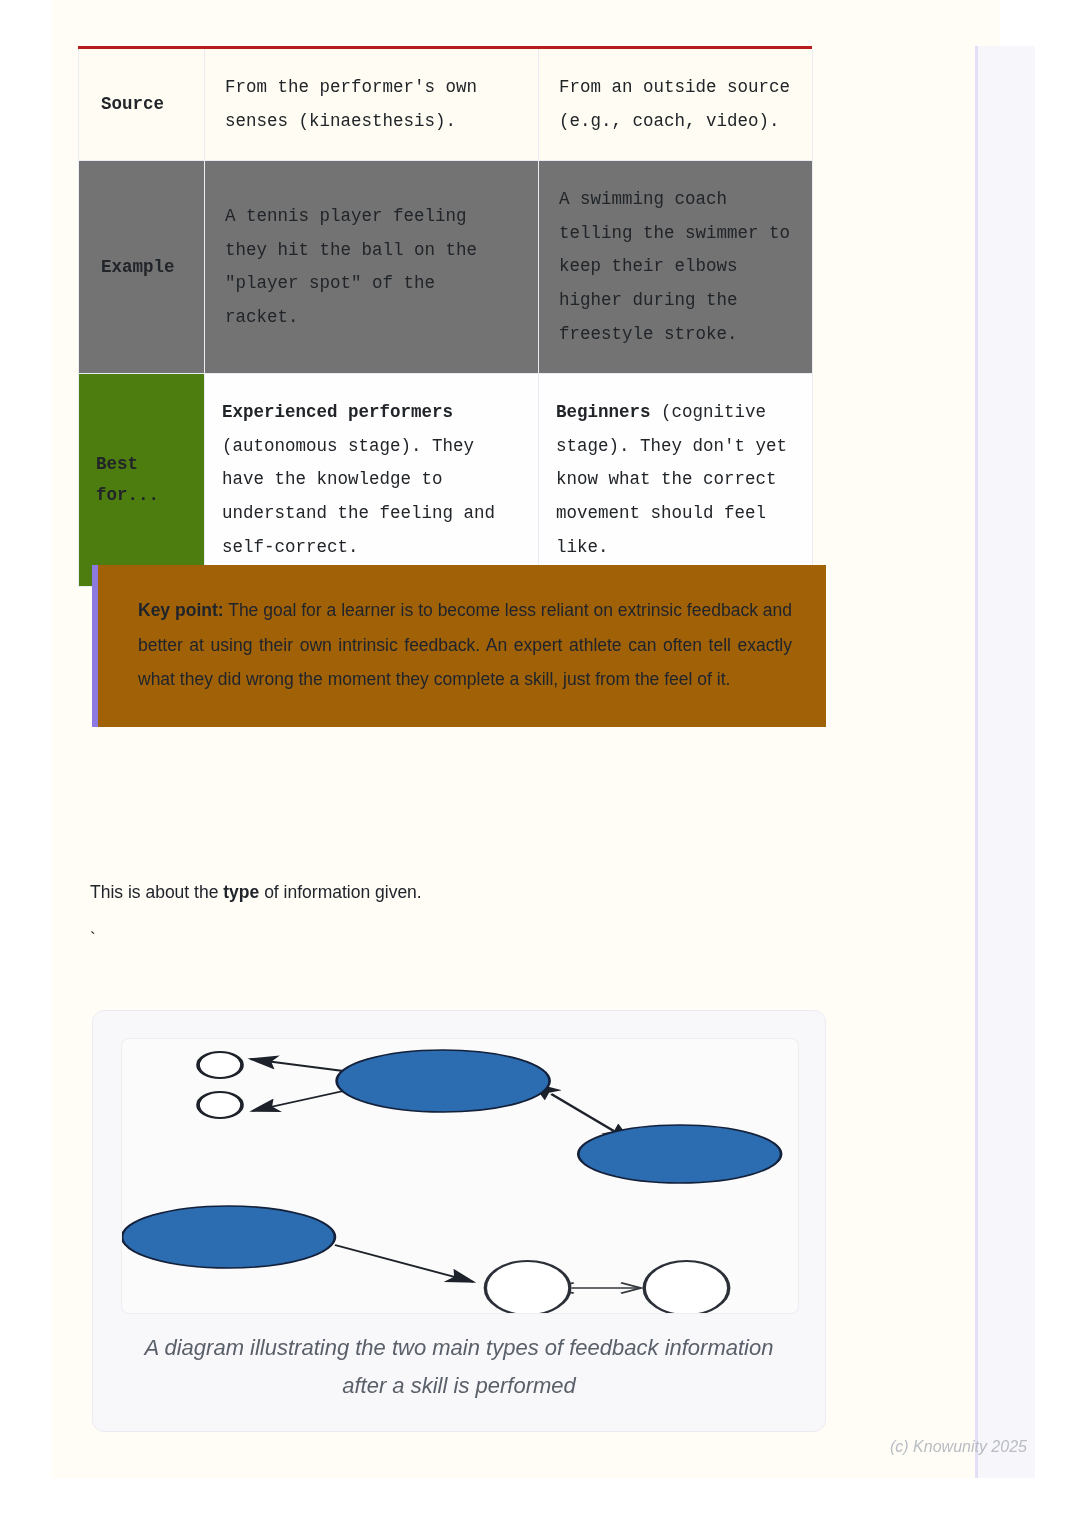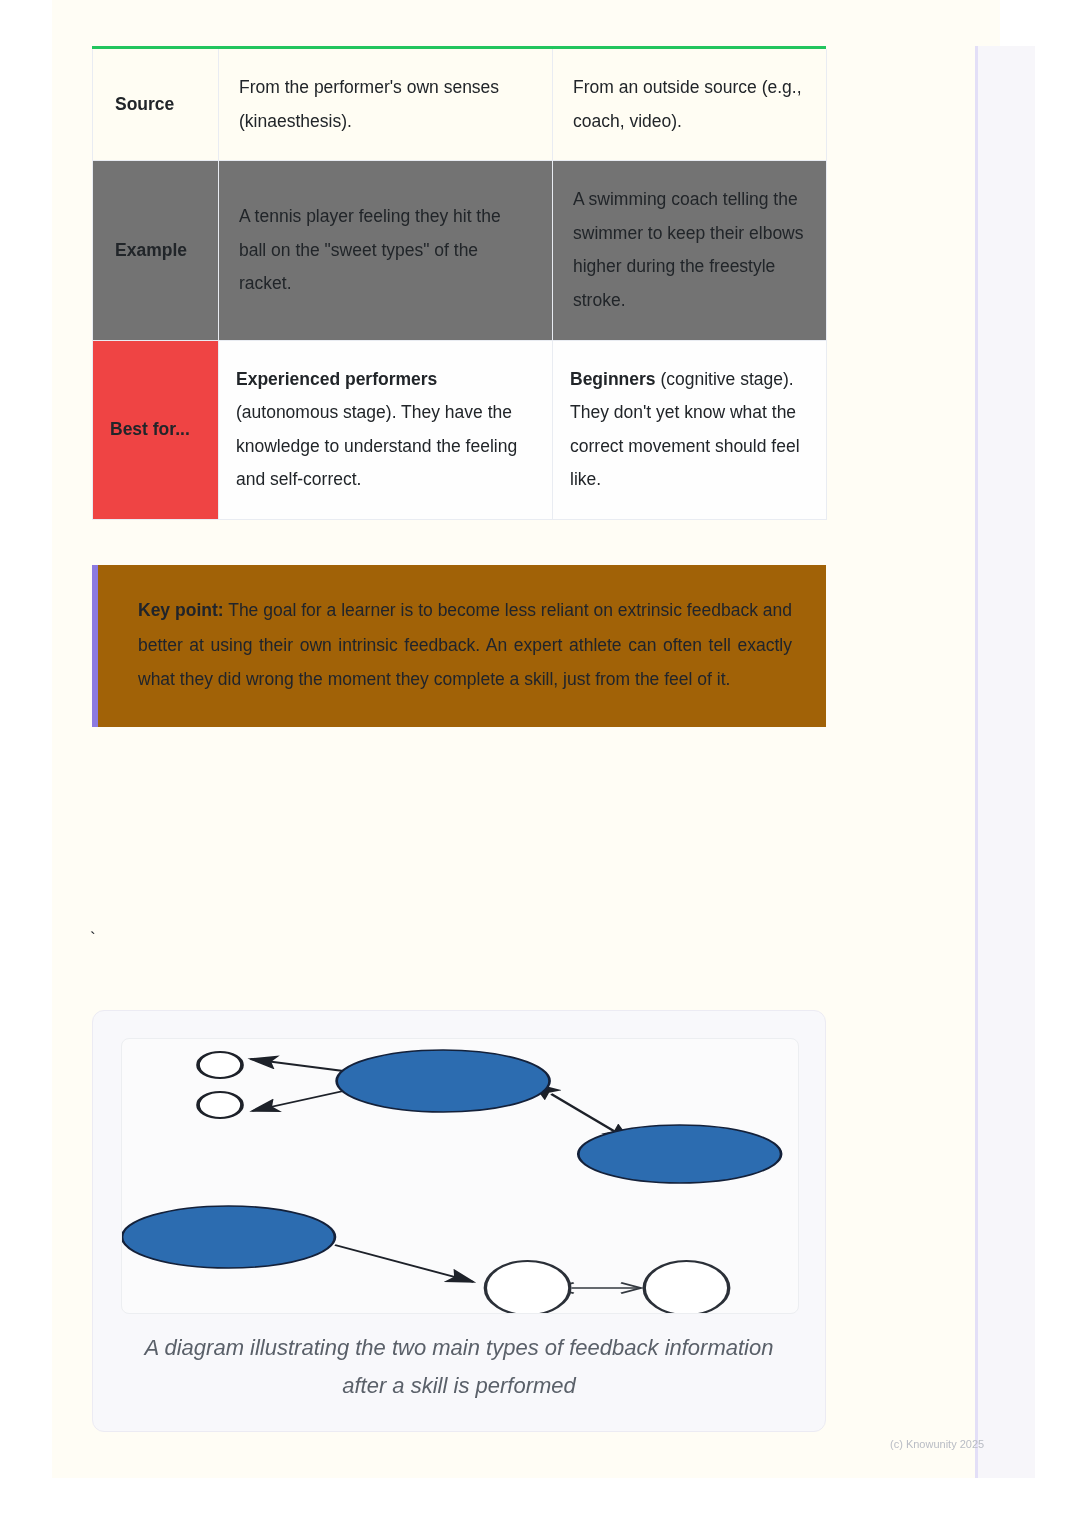--- a/index.html
+++ b/index.html
@@ -38,25 +38,26 @@
     position: absolute;
     left: 0;
     top: 0;
     width: 1080px;
     height: 1528px;
   }
 
   
   .table-wrap {
     position: absolute;
-    left: 92px;
+    left: 78px;
     top: 46px;
     width: 734px;
-    border-top: 3px solid #22c55e;
-    box-sizing: border-box;
+    border-top: 3px solid #b91c1c;
+    box-sizing: border-box;
+    font-family: Liberation Mono, monospace;
   }
   table.cmp {
     width: 734px;
     border-collapse: collapse;
     table-layout: fixed;
   }
   table.cmp col.c1 { width: 126px; }
   table.cmp col.c2 { width: 334px; }
   table.cmp col.c3 { width: 274px; }
 
@@ -74,21 +75,21 @@
     border-left: 1px solid #e9ecf2;
     font-weight: bold;
     font-size: 17.5px;
     padding-left: 22px;
     padding-right: 10px;
     line-height: 1.78;
   }
   table.cmp tr.row-a td { background: #fffdf3; }
   table.cmp tr.row-b td { background: #737373; }
   table.cmp tr.row-c td { background: #fefefe; padding-left: 17px; }
-  table.cmp tr.row-c td.first { background: #ef4444; }
+  table.cmp tr.row-c td.first { background: #4d7c0f; }
 
   .cell-bold { font-weight: bold; }
 
   
   .callout {
     position: absolute;
     left: 92px;
     top: 565px;
     width: 734px;
     box-sizing: border-box;
@@ -170,23 +171,24 @@
     font-size: 22px;
     line-height: 1.72;
     color: #5a6069;
   }
 
   
   .footer-credit {
     position: absolute;
     left: 890px;
     top: 1438px;
-    font-size: 11px;
+    font-size: 16px;
     color: #b9bcc4;
     white-space: nowrap;
+    font-style: italic;
   }
 </style>
 </head>
 <body>
 
 <div id="page-cream"></div>
 <div id="page-right-strip"></div>
 
 <div id="content">
 
@@ -198,37 +200,38 @@
           <col class="c3">
         </colgroup>
       <tbody>
         <tr class="row-a">
           <td class="first">Source</td>
           <td>From the performer's own senses (kinaesthesis).</td>
           <td>From an outside source (e.g., coach, video).</td>
         </tr>
         <tr class="row-b">
           <td class="first">Example</td>
-          <td>A tennis player feeling they hit the ball on the "sweet types" of the racket.</td>
+          <td>A tennis player feeling they hit the ball on the "player spot" of the racket.</td>
           <td>A swimming coach telling the swimmer to keep their elbows higher during the freestyle stroke.</td>
         </tr>
         <tr class="row-c">
           <td class="first">Best for...</td>
           <td><span class="cell-bold">Experienced performers</span><span> (autonomous stage). They have the knowledge to understand the feeling and self-correct.</span></td>
           <td><span class="cell-bold">Beginners</span><span> (cognitive stage). They don't yet know what the correct movement should feel like.</span></td>
         </tr>
       </tbody>
     </table>
   </div>
 
   <div class="callout">
     <b>Key point:</b><span> The goal for a learner is to become less reliant on extrinsic feedback and better at using their own intrinsic feedback. An expert athlete can often tell exactly what they did wrong the moment they complete a skill, just from the feel of it.</span>
   </div>
 
 
+  <div class="lead-para"><span>This is about the </span><b>type</b><span> of information given.</span></div>
 
   <div class="stray-tick">`</div>
 
   <div class="figure-card">
     <div class="figure-img">
       <svg width="676" height="274" viewBox="0 0 400 274" preserveAspectRatio="none">
         <defs>
           <marker id="solidArrow" markerWidth="11" markerHeight="11" refX="9" refY="4" orient="auto">
             <path d="M0,0 L10,4 L0,8 L2,4 Z" fill="#1d2129"></path>
           </marker>

